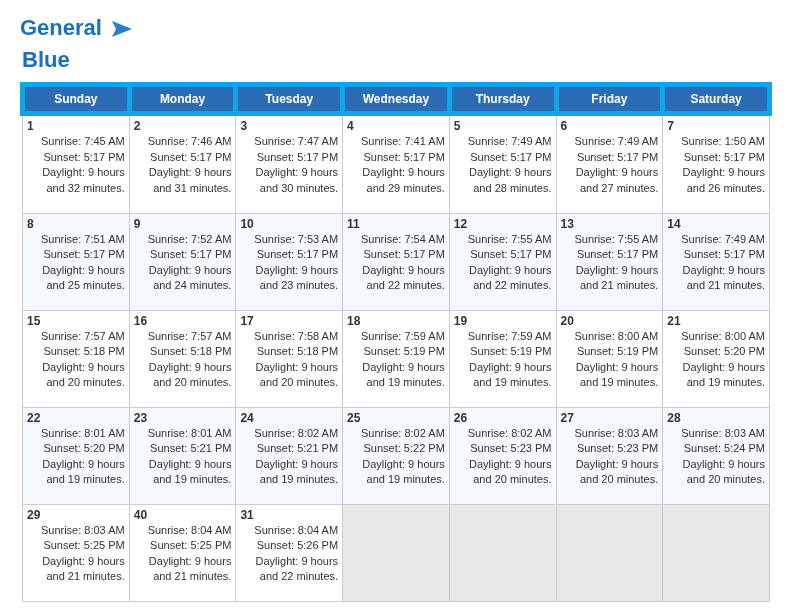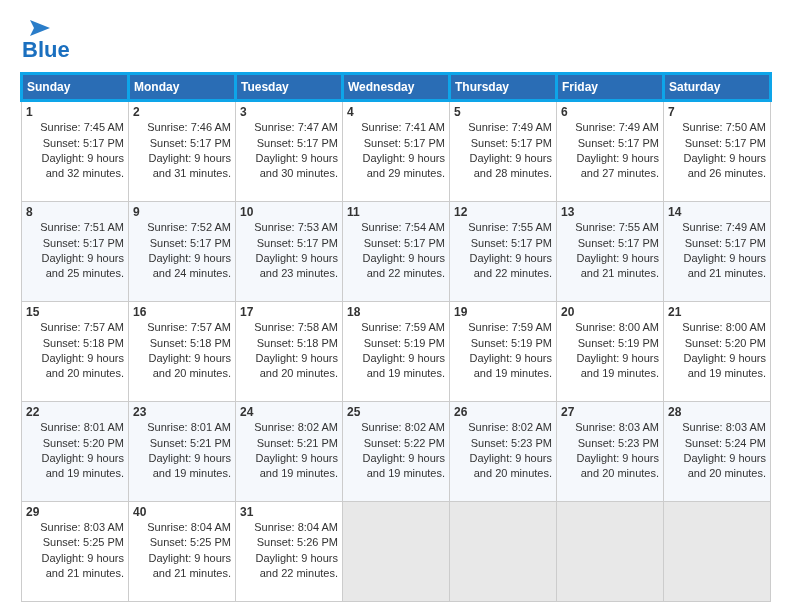--- a/index.html
+++ b/index.html
@@ -52,22 +52,22 @@
       border-collapse: collapse;
       width: 100%;
       table-layout: fixed;
     }
     .calendar th {
       background: #2a6db5;
       color: #fff;
       font-size: 12px;
       font-weight: bold;
       padding: 5px 4px;
-      text-align: left;
-      border: 3px solid #0ea5e9;
+      text-align: center;
+      border: 5px solid #0ea5e9;
     }
     .calendar td {
       border: 1px solid #ccc;
       vertical-align: top;
       padding: 3px 4px;
       font-size: 9.5px;
       color: #333;
       height: 78px;
       background: #fff;
     }
@@ -89,25 +89,28 @@
       text-align: right;
     }
   </style>
 </head>
 <body>
 
 <div class="page">
   <div class="header">
     <div class="logo">
       <div style="display:flex;align-items:center;">
+        <span class="logo-text">
+          <span class="blue">General</span>
+        </span>
         <svg width="30" height="20" viewBox="0 0 30 20" style="margin-left:2px;margin-top:2px;">
           <polygon points="8,2 28,10 8,18 12,10" fill="#2a7dc9"></polygon>
         </svg>
       </div>
-      <span class="logo-text" style="margin-left:2px;">
+      <span class="logo-text" style="margin-left:2px;margin-top:8px;">
         <span class="blue">Blue</span>
       </span>
     </div>
     <div class="title-block">
       <div class="month-year"></div>
       <div class="location"></div>
     </div>
   </div>
 
   <table class="calendar">
@@ -168,21 +171,21 @@
         <span class="day-num">6</span>
         <div class="day-info">
           <span>Sunrise: 7:49 AM</span><br>
           <span>Sunset: 5:17 PM</span><br>
           <span>Daylight: 9 hours and 27 minutes.</span>
         </div>
       </td>
           <td>
         <span class="day-num">7</span>
         <div class="day-info">
-          <span>Sunrise: 7:50 AM</span><br>
+          <span>Sunrise: 1:50 AM</span><br>
           <span>Sunset: 5:17 PM</span><br>
           <span>Daylight: 9 hours and 26 minutes.</span>
         </div>
       </td>
         </tr>
         <tr>
           <td>
         <span class="day-num">8</span>
         <div class="day-info">
           <span>Sunrise: 7:51 AM</span><br>

